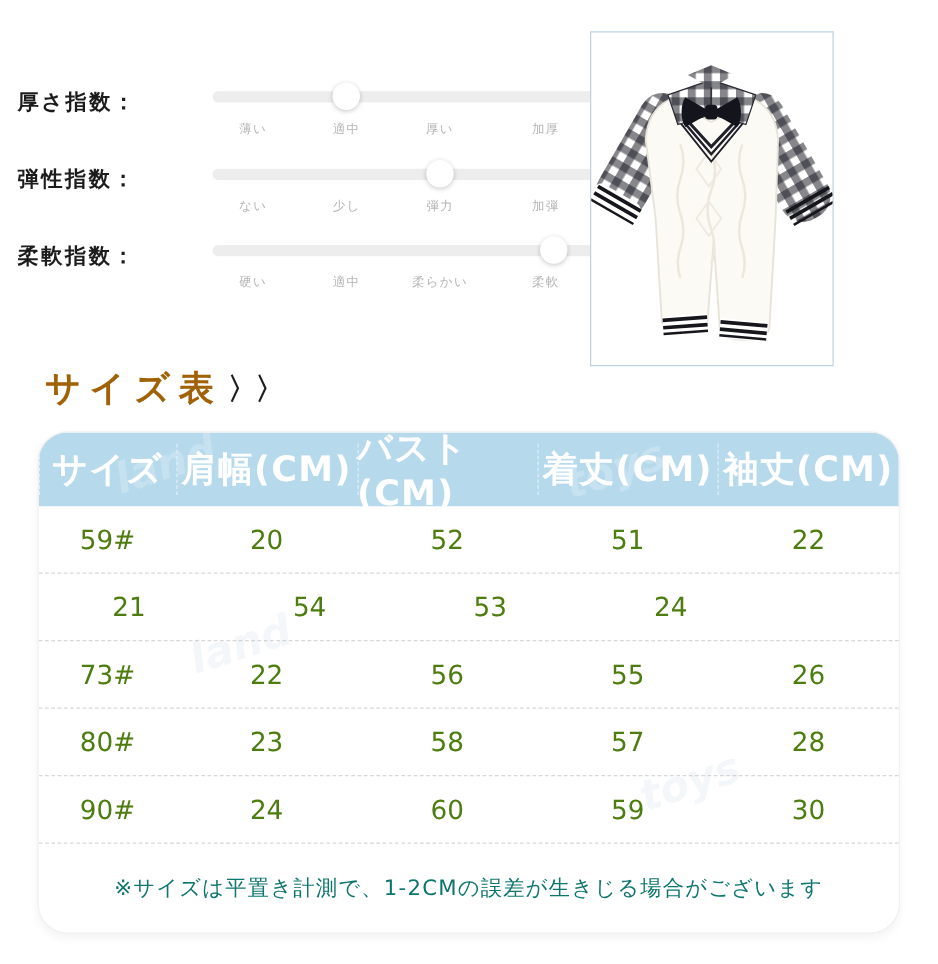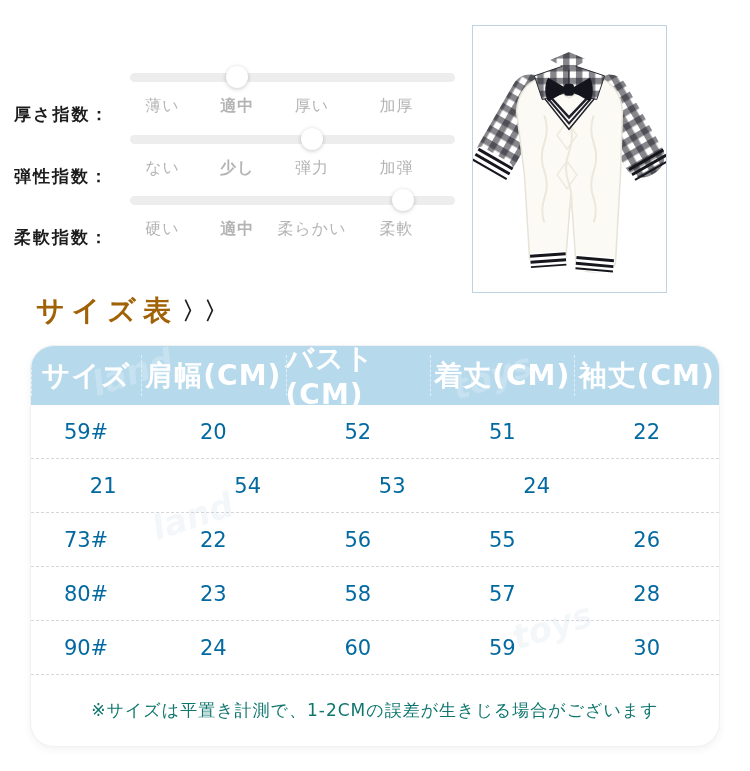--- a/index.html
+++ b/index.html
@@ -1,31 +1,31 @@
 <!DOCTYPE html>
 <html><head>
 <meta charset="utf-8">
 <style>
   html,body{margin:0;padding:0;background:#fff;}
   .page{position:relative;width:750px;height:771px;background:#fff;overflow:hidden;
         font-family:"DejaVu Sans","Liberation Sans",sans-serif;}
 
   
-  .index-group{position:absolute;left:14px;display:flex;align-items:flex-end;}
+  .index-group{position:absolute;left:14px;display:flex;align-items:flex-start;gap:40px;}
   .index-label{width:116px;font-size:17px;font-weight:600;color:#1c1c1c;letter-spacing:2px;
                padding-top:2px;white-space:nowrap;}
   .slider{position:relative;width:325px;height:58px;}
   .track{position:absolute;top:5px;left:0;right:0;height:9px;border-radius:5px;background:#ededed;}
   .knob{position:absolute;top:-2px;width:22px;height:22px;border-radius:50%;background:#fff;
         box-shadow:0 1px 4px rgba(0,0,0,0.22);transform:translateX(-50%);}
   .options{position:absolute;top:28px;left:0;right:0;height:22px;}
-  .options span{position:absolute;transform:translateX(-50%);color:#b4b4b4;font-size:16px;
+  .options span{position:absolute;transform:translateX(-50%);color:#b4b4b4;font-size:10px;
                 letter-spacing:1px;white-space:nowrap;}
   .options span:nth-child(1){left:10%;}
-  .options span:nth-child(2){left:33%;font-weight:bold;}
+  .options span:nth-child(2){left:33%;}
   .options span:nth-child(3){left:56%;}
   .options span:nth-child(4){left:82%;font-family:Liberation Serif, serif;}
 
   
   .product-frame{position:absolute;left:472px;top:25px;width:195px;height:268px;
                  border:1px solid #bdd3e1;background:#fff;box-sizing:border-box;}
   .product-frame svg{display:block;width:100%;height:100%;}
 
   
   .size-heading{position:absolute;left:36px;top:292px;display:flex;align-items:center;}
@@ -36,21 +36,21 @@
   .card{position:absolute;left:30px;top:345px;width:690px;height:402px;background:#fff;
         border:1px solid #f1f1f1;border-radius:24px;box-shadow:0 3px 8px rgba(0,0,0,0.05);
         box-sizing:border-box;overflow:hidden;}
   .thead{position:relative;display:flex;height:59px;background:#b6d9ec;align-items:center;}
   .th{position:relative;display:flex;align-items:center;justify-content:center;height:100%;
       color:#fff;font-size:28px;font-weight:bold;letter-spacing:1px;}
   .th:not(:first-child)::before{content:'';position:absolute;left:0;top:9px;bottom:9px;
       border-left:1px dashed #ddeff8;}
   .c1{width:16%;} .c2{width:21%;} .c3{width:21%;} .c4{width:21%;} .c5{width:21%;}
   .trow{display:flex;height:53px;align-items:center;border-bottom:1px dashed #d7d7d7;}
-  .td{display:flex;align-items:center;justify-content:center;color:#0369a1;font-size:21px;}
+  .td{display:flex;align-items:center;justify-content:center;color:#4d7c0f;font-size:21px;}
   .note{display:flex;align-items:center;justify-content:center;height:70px;
         color:#0f766e;font-size:17px;letter-spacing:1px;}
   .wm{position:absolute;font-size:34px;font-style:italic;font-weight:bold;pointer-events:none;
       transform:rotate(-18deg);}
   .wm-h{color:rgba(255,255,255,0.22);}
   .wm-b{color:rgba(170,195,215,0.14);}
 </style>
 </head>
 <body>
 

